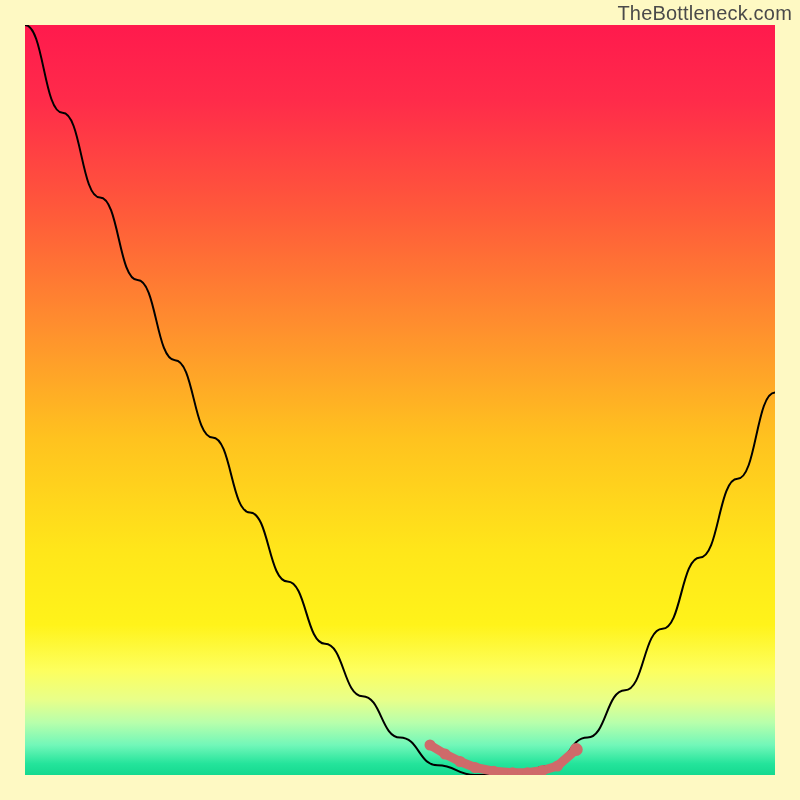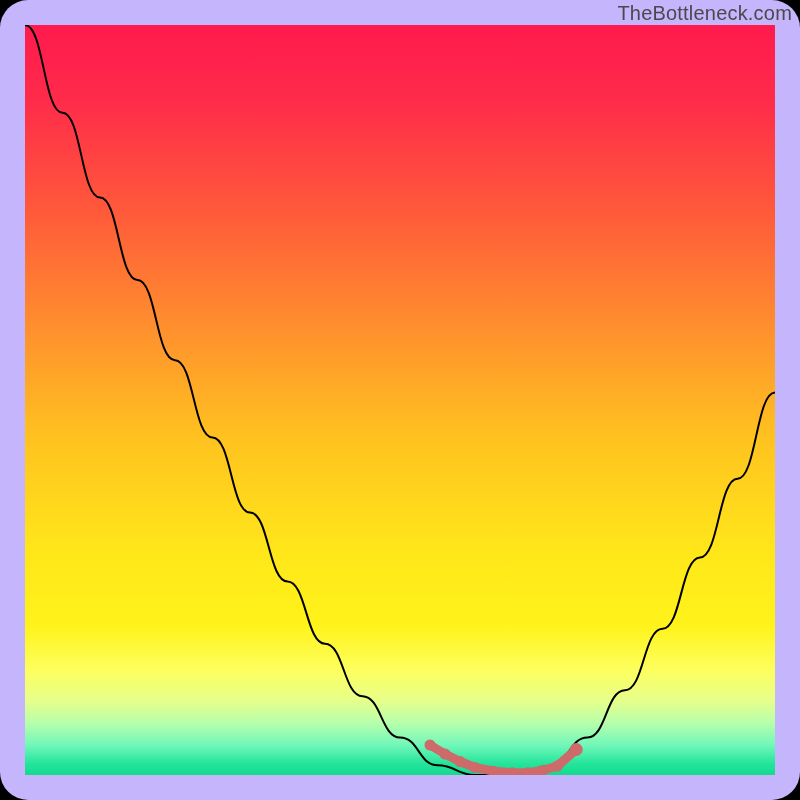--- a/index.html
+++ b/index.html
@@ -7,22 +7,21 @@
     padding: 0;
     width: 800px;
     height: 800px;
     overflow: hidden;
     background: #000;
     font-family: Arial, Helvetica, sans-serif;
   }
   .frame {
     position: absolute;
     inset: 0;
-    background: #c4b5fd;
-    border-radius: 28px;
+    background: #fef9c3;
   }
   .plot-wrap {
     position: absolute;
     left: 25px;
     top: 25px;
     width: 750px;
     height: 750px;
   }
   .plot {
     width: 100%;

